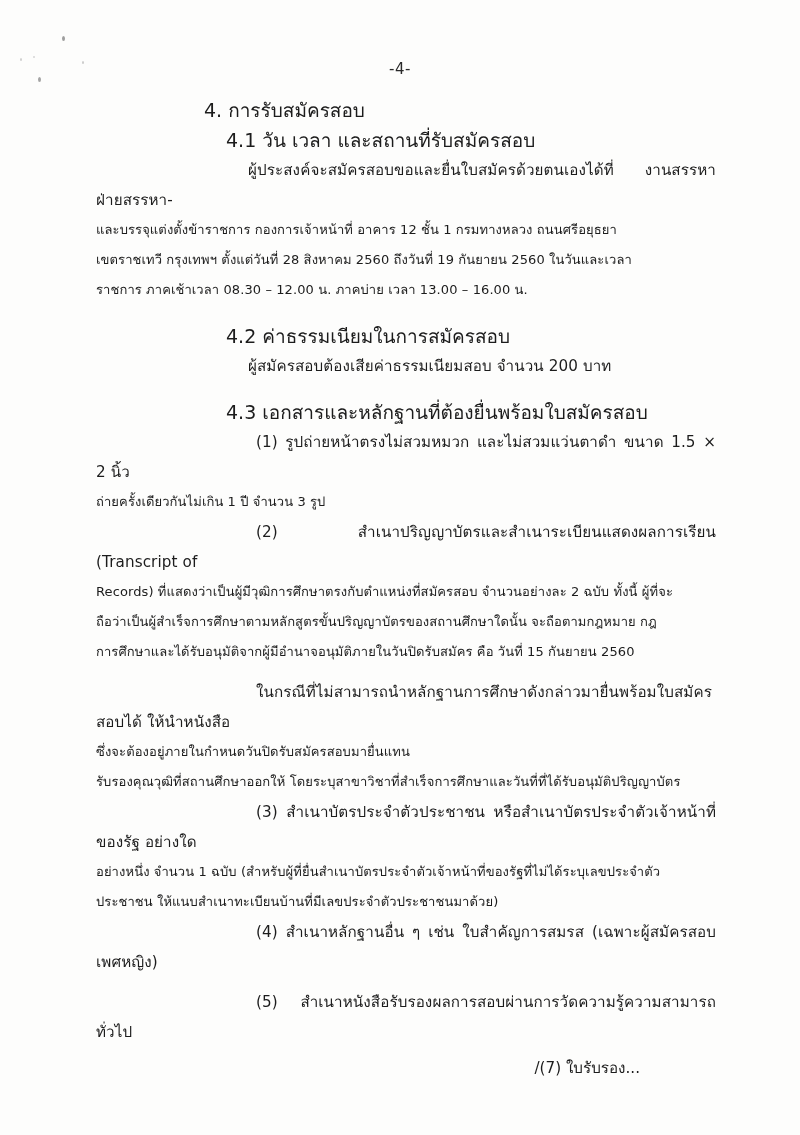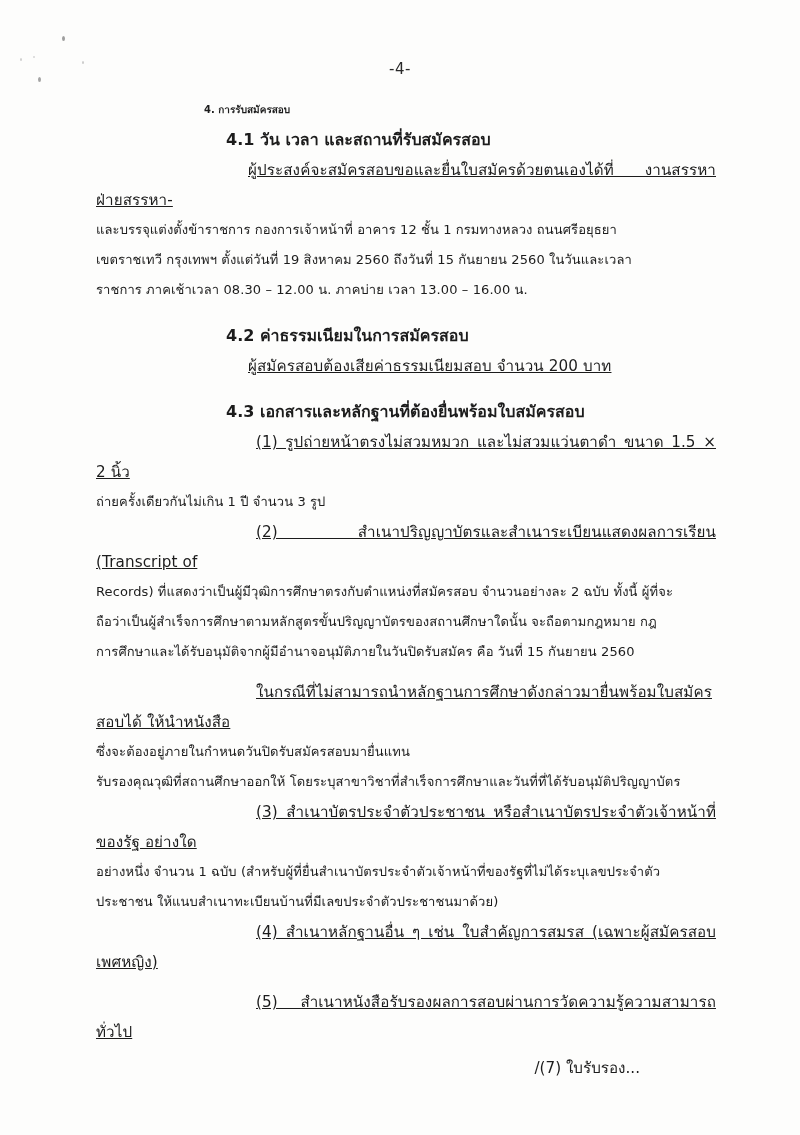--- a/index.html
+++ b/index.html
@@ -57,32 +57,31 @@
     line-height: 30px;
     white-space: nowrap;
     letter-spacing: .1px;
   }
   .para {
     font-size: 15.2px;
     line-height: 30px;
     text-align: justify;
     text-justify: inter-word;
     letter-spacing: .1px;
-    text-decoration: underline;
   }
 
   .h-main {
-    font-weight: bold;
-    font-size: 10px;
+    font-weight: normal;
+    font-size: 19px;
     line-height: 30px;
     margin-left: 108px;
   }
   .h-sub {
-    font-weight: bold;
-    font-size: 16px;
+    font-weight: normal;
+    font-size: 19px;
     line-height: 30px;
     margin-left: 130px;
   }
   .indent-first { text-indent: 152px; }
   .indent-item  { text-indent: 160px; }
 
   .gap-sm { height: 10px; }
   .gap-md { height: 16px; }
 
   .footer-note {
@@ -110,21 +109,21 @@
 
   <div class="page-number">-4-</div>
 
   <div class="doc-body">
 
     <div class="h-main">4. การรับสมัครสอบ</div>
 
     <div class="h-sub">4.1  วัน เวลา  และสถานที่รับสมัครสอบ</div>
     <div class="para indent-first">ผู้ประสงค์จะสมัครสอบขอและยื่นใบสมัครด้วยตนเองได้ที่ งานสรรหา  ฝ่ายสรรหา-</div>
     <div class="line">และบรรจุแต่งตั้งข้าราชการ   กองการเจ้าหน้าที่  อาคาร 12  ชั้น 1  กรมทางหลวง  ถนนศรีอยุธยา</div>
-    <div class="line">เขตราชเทวี  กรุงเทพฯ  ตั้งแต่วันที่ 19 สิงหาคม 2560 ถึงวันที่ 15 กันยายน 2560 ในวันและเวลา</div>
+    <div class="line">เขตราชเทวี  กรุงเทพฯ  ตั้งแต่วันที่ 28 สิงหาคม 2560 ถึงวันที่ 19 กันยายน 2560 ในวันและเวลา</div>
     <div class="line">ราชการ  ภาคเช้าเวลา 08.30 – 12.00 น.  ภาคบ่าย เวลา 13.00 – 16.00 น.</div>
 
     <div class="gap-md"></div>
 
     <div class="h-sub">4.2 ค่าธรรมเนียมในการสมัครสอบ</div>
     <div class="para indent-first">ผู้สมัครสอบต้องเสียค่าธรรมเนียมสอบ  จำนวน 200 บาท</div>
 
     <div class="gap-md"></div>
 
     <div class="h-sub">4.3  เอกสารและหลักฐานที่ต้องยื่นพร้อมใบสมัครสอบ</div>

